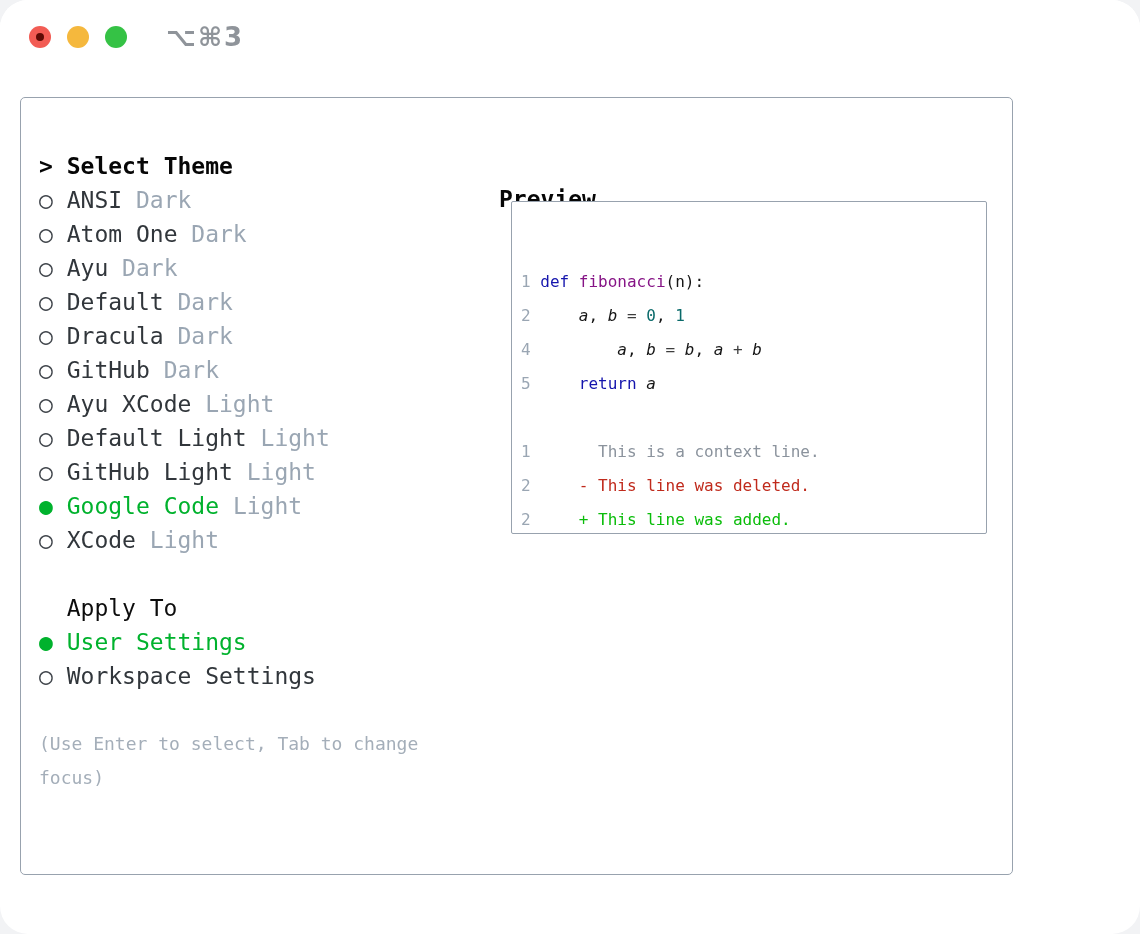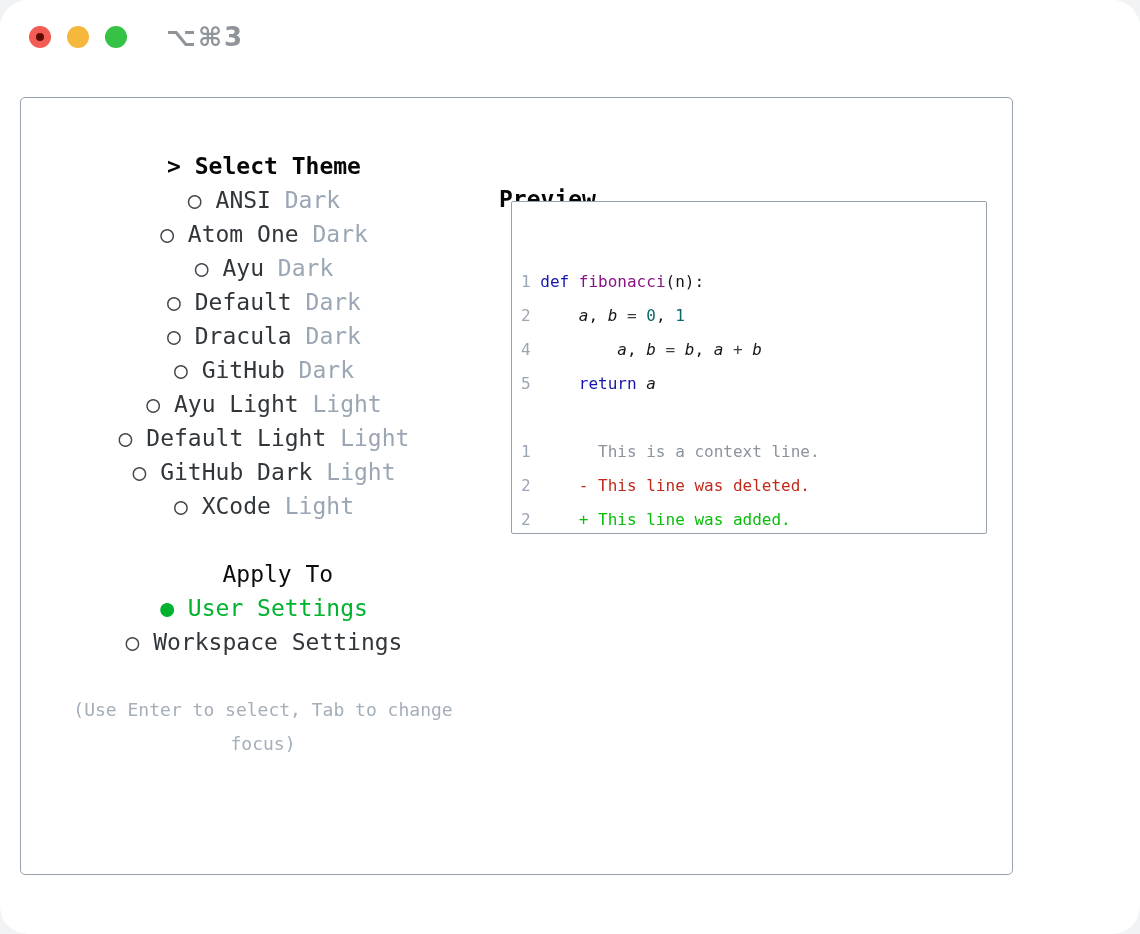--- a/index.html
+++ b/index.html
@@ -34,21 +34,21 @@
     color:#8f949a;
   }
   
   .panel{
     position:absolute;left:20px;top:97px;width:993px;height:778px;
     box-sizing:border-box;border:1.5px solid var(--border-gray,#98a2ae);
     border-radius:5px;background:#ffffff;
   }
   .left-col{
     position:absolute;left:18px;top:51px;width:450px;
-    font-size:23px;line-height:34px;color:var(--text-dark,#31363b);text-align:center;
+    font-size:23px;line-height:34px;color:var(--text-dark,#31363b);
   }
   .row{white-space:pre;min-height:34px;}
   .row.blank{min-height:34px;}
   .hdr{font-weight:bold;color:#060606;}
   .bullet{color:#43484e;}
   .bullet.sel{color:var(--accent-green,#00b22d);}
   .t-name{color:var(--text-dark,#31363b);}
   .t-name.sel{color:var(--accent-green,#00b22d);}
   .t-variant{color:var(--muted-gray,#9aa6b3);margin-top:44px;}
   .apply-hdr{color:#0c0c0c;}
@@ -98,23 +98,24 @@
 
     <div class="left-col">
 
     <div class="row"><span class="hdr">&gt; </span><span class="hdr">Select Theme</span></div>
         <div class="row"><span class="bullet">○ </span><span class="t-name">ANSI</span><span class="t-variant"> Dark</span></div>
         <div class="row"><span class="bullet">○ </span><span class="t-name">Atom One</span><span class="t-variant"> Dark</span></div>
         <div class="row"><span class="bullet">○ </span><span class="t-name">Ayu</span><span class="t-variant"> Dark</span></div>
         <div class="row"><span class="bullet">○ </span><span class="t-name">Default</span><span class="t-variant"> Dark</span></div>
         <div class="row"><span class="bullet">○ </span><span class="t-name">Dracula</span><span class="t-variant"> Dark</span></div>
         <div class="row"><span class="bullet">○ </span><span class="t-name">GitHub</span><span class="t-variant"> Dark</span></div>
-        <div class="row"><span class="bullet">○ </span><span class="t-name">Ayu Light</span><span class="t-variant"> Light</span></div>
+        <div class="row"><span class="bullet">○ </span><span class="t-name">Ayu XCode</span><span class="t-variant"> Light</span></div>
         <div class="row"><span class="bullet">○ </span><span class="t-name">Default Light</span><span class="t-variant"> Light</span></div>
-        <div class="row"><span class="bullet">○ </span><span class="t-name">GitHub Dark</span><span class="t-variant"> Light</span></div>
+        <div class="row"><span class="bullet">○ </span><span class="t-name">GitHub Light</span><span class="t-variant"> Light</span></div>
+        <div class="row"><span class="bullet sel">● </span><span class="t-name sel">Google Code</span><span class="t-variant"> Light</span></div>
         <div class="row"><span class="bullet">○ </span><span class="t-name">XCode</span><span class="t-variant"> Light</span></div>
         <div class="row blank"> </div>
         <div class="row apply-hdr">  Apply To</div>
         <div class="row"><span class="bullet sel">● </span><span class="t-name sel">User Settings</span></div>
         <div class="row"><span class="bullet">○ </span><span class="t-name">Workspace Settings</span></div>
         <div class="row blank"> </div>
         <div class="help">(Use Enter to select, Tab to change focus)</div>
       </div>
 
     <div class="preview-hdr">Preview</div>

